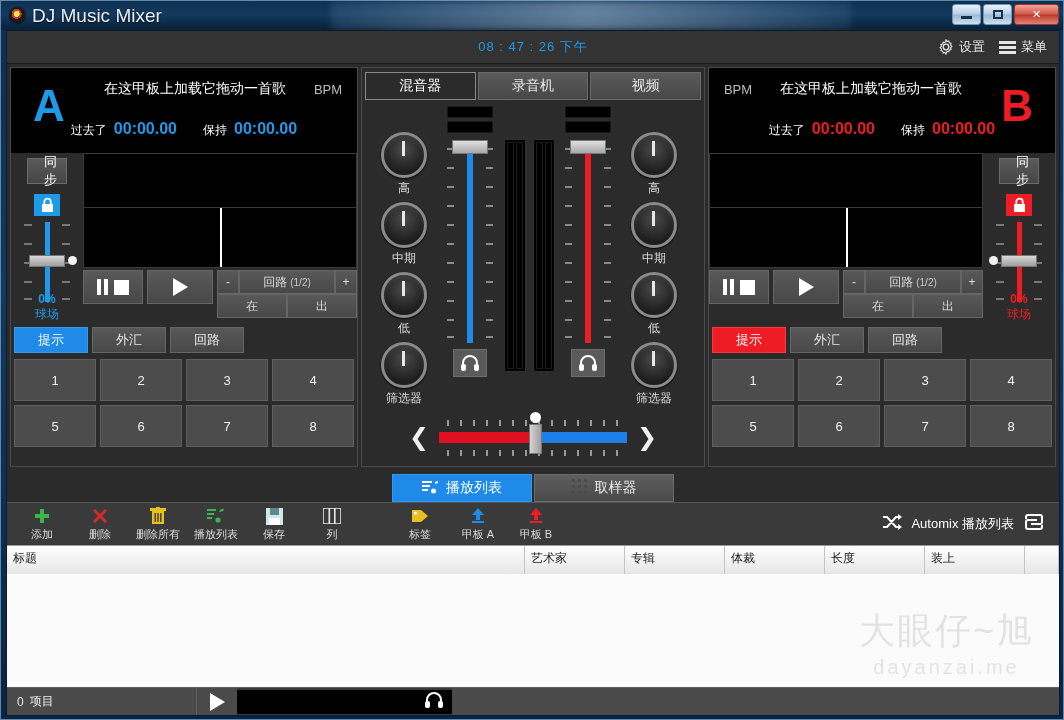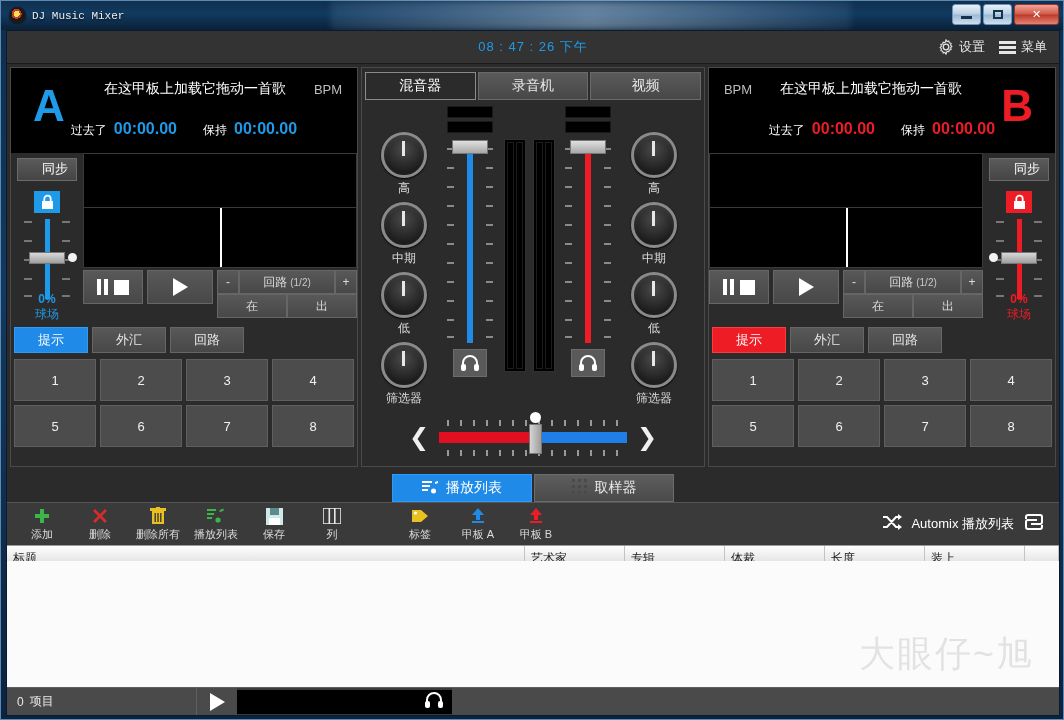--- a/index.html
+++ b/index.html
@@ -22,21 +22,21 @@
   #titlebar .glow {
     position:absolute; left:330px; top:0; width:520px; height:29px;
     background: linear-gradient(90deg, rgba(120,160,200,.15), rgba(200,220,240,.45), rgba(140,180,220,.1));
     filter: blur(3px); pointer-events:none;
   }
   .title-icon {
     width: 17px; height: 17px; margin-left: 8px; margin-right: 6px;
     border-radius: 50%; background: radial-gradient(circle at 45% 40%, #ffe14d 0 3px, #c23b2b 3px 5px, #1a1a1a 5px 9px);
     box-shadow: 0 0 1px #000; position: relative; z-index:2;
   }
-  .title-text { color:#e8eef5; font-size: 11px; text-shadow: 0 1px 2px rgba(0,0,0,.8); position:relative; z-index:2;font-family:Liberation Mono, monospace;}
+  .title-text { color:#e8eef5; font-size: 19px; text-shadow: 0 1px 2px rgba(0,0,0,.8); position:relative; z-index:2;}
   .win-btns { position: absolute; right: 4px; top: 3px; display: flex; gap: 2px; z-index:3;}
   .win-btn {
     width: 29px; height: 21px; border:1px solid #6f93b8; border-radius:3px;
     background: linear-gradient(180deg,#e8f1fa,#b9cfe4 48%, #9bb8d3 52%, #cfe0ef);
     display:flex; align-items:center; justify-content:center;
     font-size: 11px; color:#12354f;
   }
   .win-btn.close {
     width: 45px;
     background: linear-gradient(180deg,#f0a49a,#d35a4a 48%, #bc3a28 52%, #e38273);
@@ -82,21 +82,21 @@
   .deck-times { display:flex; align-items:center; justify-content:center; gap: 26px; margin-top: 16px; padding: 0 40px;}
   .time-grp { display:flex; align-items:baseline; gap: 7px; }
   .time-lbl { color:#fff; font-size: 12px; }
   .time-val { font-size: 16px; font-weight: bold; }
   .deck-a .time-val { color:#1f9ae8; }
   .deck-b .time-val { color:#ee1c25; }
 
   .deck-mid { display:flex; height: 170px; }
   .side-col { width: 72px; background:#2b2b2b; display:flex; flex-direction:column; align-items:center; padding-top: 5px;}
   .sync-btn {
-    width: 60px; height: 26px; background: linear-gradient(180deg,#5a5a5a,#454545);
+    width: 40px; height: 26px; background: linear-gradient(180deg,#5a5a5a,#454545);
     border:1px solid #6b6b6b; color:#fff; font-size: 13px; display:flex; align-items:center; justify-content:center;padding-left:16px;
   }
   .lock-btn { width: 26px; height: 26px; margin-top: 10px; display:flex; align-items:center; justify-content:center; }
   .deck-a .lock-btn { background:#1f9ae8; }
   .deck-b .lock-btn { background:#ee1c25; }
   .pitch-wrap { position: relative; width: 62px; height: 84px; margin-top: 4px; }
   .pitch-track { position:absolute; left:29px; top:2px; width:5px; height:80px; }
   .deck-a .pitch-track { background:#1f9ae8; }
   .deck-b .pitch-track { background:#ee1c25; }
   .pitch-ticks { position:absolute; top:4px; width:100%; height:76px; }
@@ -203,21 +203,21 @@
     width: 140px; height: 28px; display:flex; align-items:center; justify-content:center; gap: 8px;
     background: linear-gradient(180deg,#5e5e5e,#4a4a4a); border:1px solid #6b6b6b; color:#eaeaea; font-size: 14px;
   }
   .pl-tab.active { background:#1f8ae8; border-color:#2f9af8; color:#fff;}
   .pl-toolbar { height: 43px; background:#3a3a3a; border-top:1px solid #555; display:flex; align-items:center; padding: 0 6px; }
   .tool-btn { width: 58px; display:flex; flex-direction:column; align-items:center; justify-content:center; gap:1px; }
   .tool-btn .ticon { height: 19px; display:flex; align-items:center; justify-content:center; }
   .tool-btn .tlabel { color:#dcdcdc; font-size: 11px; white-space:nowrap;}
   .automix { margin-left:auto; display:flex; align-items:center; gap: 9px; padding-right: 8px;}
   .automix .atxt { color:#fff; font-size: 13px; }
-  .pl-header { height: 16px; background: linear-gradient(180deg,#fefefe,#e6e6e6); border-top:1px solid #9a9a9a; display:flex; }
+  .pl-header { height: 29px; background: linear-gradient(180deg,#fefefe,#e6e6e6); border-top:1px solid #9a9a9a; display:flex; }
   .pl-header div { font-size: 12px; color:#1a1a1a; border-right:1px solid #c3c3c3; padding: 4px 6px; }
   .pl-body { flex:1; background:#fbfbfb; position:relative; overflow:hidden;}
   .watermark { position:absolute; right: 25px; bottom: 8px; text-align:center; opacity: .25; }
   .watermark .wm1 { font-size: 36px; color:#9b9b9b; letter-spacing:2px;}
   .watermark .wm2 { font-size: 20px; color:#9b9b9b; letter-spacing:3px;}
   .statusbar { height: 28px; background:#4a4a4a; border-top:1px solid #5f5f5f; display:flex; align-items:center; color:#e8e8e8; font-size: 12px;}
   .statusbar .seg1 { width: 190px; padding-left: 10px; border-right:1px solid #5f5f5f; height:100%; display:flex; align-items:center; gap:6px;}
   .statusbar .seg2 { flex:1; padding-left: 10px; border-right:1px solid #5f5f5f; height:100%; display:flex; align-items:center;}
   .preview-player { width: 255px; height: 100%; display:flex; align-items:center; background:#3a3a3a;}
   .pp-play { width: 40px; height: 100%; display:flex; align-items:center; justify-content:center; background:#4a4a4a;}
@@ -808,20 +808,21 @@
         <div style="width:100px">专辑</div>
         <div style="width:100px">体裁</div>
         <div style="width:100px">长度</div>
         <div style="width:100px">装上</div>
         <div style="flex:1"></div>
       </div>
 
       <div class="pl-body">
         <div class="watermark">
           <div class="wm1">大眼仔~旭</div>
+          <div class="wm2">dayanzai.me</div>
         </div>
       </div>
 
       <div class="statusbar">
         <div class="seg1">
           <span>0</span>
           <span>项目</span>
         </div>
         <div class="preview-player">
           <div class="pp-play">

